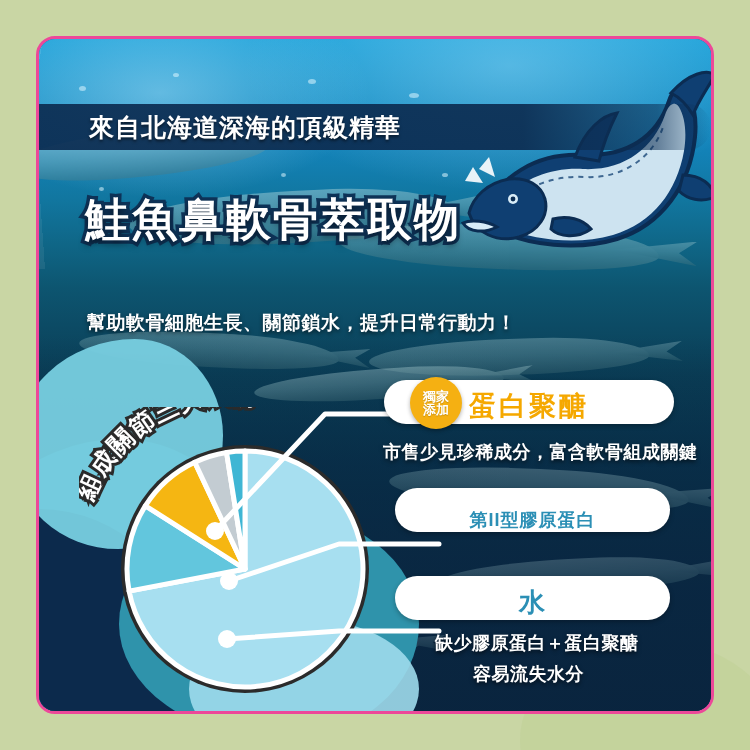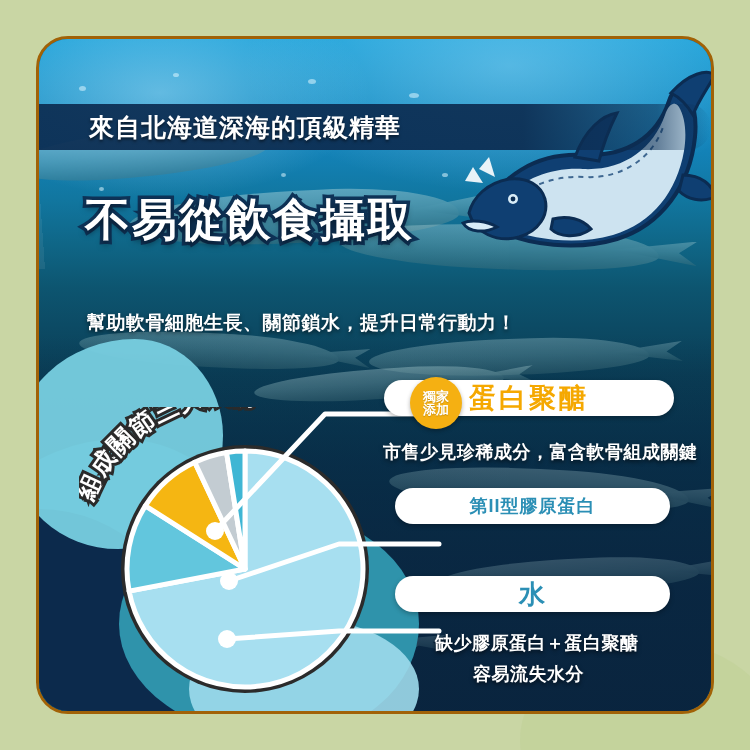--- a/index.html
+++ b/index.html
@@ -21,22 +21,22 @@
     right:-30px;bottom:-90px;
     border-radius:50%;
     background:#c2d199;
     opacity:.75;
   }
   
   #card{
     position:absolute;
     left:36px;top:36px;
     width:678px;height:678px;
-    border-radius:32px;
-    border:3px solid #a16207;
+    border-radius:19px;
+    border:3px solid #ec4899;
     overflow:hidden;
     box-sizing:border-box;
     background:#0369a1;
   }
   
   .ocean{
     position:absolute;inset:0;
     background:
       radial-gradient(ellipse 300px 150px at 18% 8%, rgba(190,235,255,.45), rgba(190,235,255,0) 70%),
       radial-gradient(ellipse 380px 180px at 70% 4%, rgba(175,230,255,.40), rgba(175,230,255,0) 70%),
@@ -167,22 +167,22 @@
   
   #pie-wrap{position:absolute;left:80px;top:390px;width:270px;height:270px;}
   #arc-label{position:absolute;left:40px;top:368px;width:290px;height:110px;pointer-events:none;}
   
   #leaders{position:absolute;left:0;top:0;width:678px;height:678px;pointer-events:none;}
 
   .pill{
     position:absolute;
     background:#ffffff;
     border-radius:26px;
-    height:36px;
-    display:flex;align-items:center;justify-content:center;
+    height:44px;
+    display:flex;align-items:flex-end;justify-content:center;
     box-shadow:0 2px 5px rgba(0,0,0,.28);
     font-weight:bold;
     white-space:nowrap;
   }
   #pill-1{left:345px;top:341px;width:290px;font-size:27px;color:#f5a800;letter-spacing:3px;}
   #pill-2{left:356px;top:449px;width:275px;font-size:18px;color:#2b8fb5;letter-spacing:1px;}
   #pill-3{left:356px;top:537px;width:275px;font-size:26px;color:#2b8fb5;letter-spacing:1px;}
 
   #badge{
     position:absolute;
@@ -276,21 +276,21 @@
                  C 230 48, 222 40, 214 36 Z" fill="#0f3f72" stroke="#0b2c52" stroke-width="3"></path>
         <path d="M226 118 C 244 118, 256 128, 258 140 C 244 146, 230 142, 222 134 Z" fill="#0f3f72" stroke="#0b2c52" stroke-width="3"></path>
 
         <path d="M16 110 L26 126 L8 124 Z" fill="#ffffff" opacity=".9"></path>
         <path d="M32 100 L38 120 L22 112 Z" fill="#ffffff" opacity=".9"></path>
       </g>
     </svg>
 
     <div id="eyebrow-band"></div>
     <div id="eyebrow">來自北海道深海的頂級精華</div>
-    <div id="headline">不易從飲食攝取</div>
+    <div id="headline">鮭魚鼻軟骨萃取物</div>
     <div class="sub" id="sub2">幫助軟骨細胞生長、關節鎖水，提升日常行動力！</div>
 
     <svg id="arc-label" viewBox="0 0 290 110">
       <defs>
         <path id="arcpath" d="M10 105 A 150 150 0 0 1 232 18" fill="none"></path>
       </defs>
       <text font-family="Liberation Sans, sans-serif" font-size="25" font-weight="bold" fill="#ffffff" stroke="#2a2a2a" stroke-width="6" paint-order="stroke" letter-spacing="1">
         <textPath href="#arcpath" startOffset="4%">組成關節三大成份</textPath>
       </text>
     </svg>

